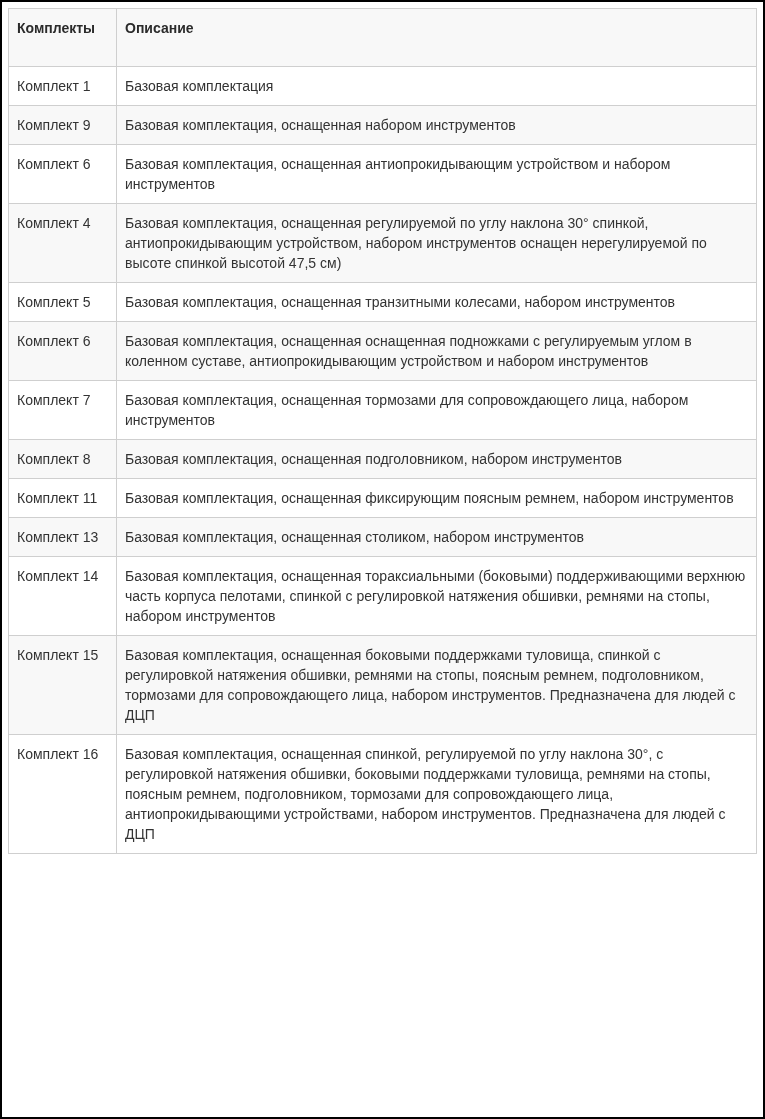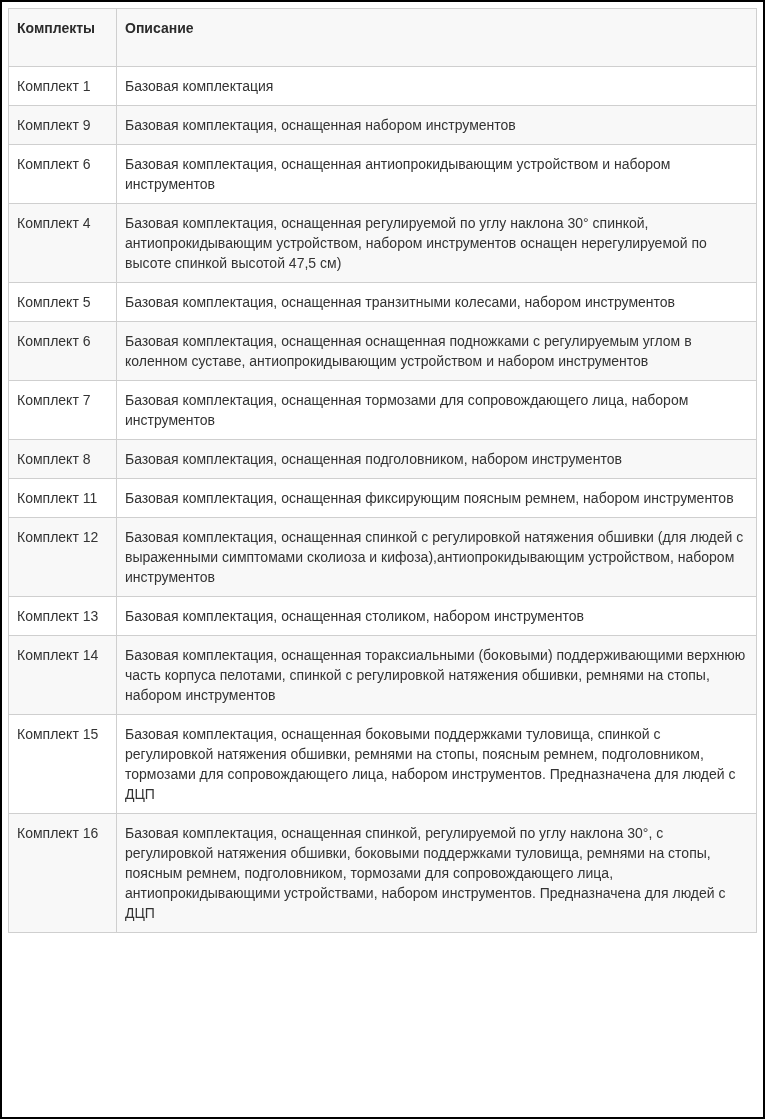--- a/index.html
+++ b/index.html
@@ -87,24 +87,20 @@
         </tr>
         <tr>
           <td>Комплект 8</td>
           <td>Базовая комплектация, оснащенная подголовником, набором инструментов</td>
         </tr>
         <tr>
           <td>Комплект 11</td>
           <td>Базовая комплектация, оснащенная фиксирующим поясным ремнем, набором инструментов</td>
         </tr>
         <tr>
-          <td>Комплект 12</td>
-          <td>Базовая комплектация, оснащенная спинкой с регулировкой натяжения обшивки (для людей с выраженными симптомами сколиоза и кифоза),антиопрокидывающим устройством, набором инструментов</td>
-        </tr>
-        <tr>
           <td>Комплект 13</td>
           <td>Базовая комплектация, оснащенная столиком, набором инструментов</td>
         </tr>
         <tr>
           <td>Комплект 14</td>
           <td>Базовая комплектация, оснащенная тораксиальными (боковыми) поддерживающими верхнюю часть корпуса пелотами, спинкой с регулировкой натяжения обшивки, ремнями на стопы, набором инструментов</td>
         </tr>
         <tr>
           <td>Комплект 15</td>
           <td>Базовая комплектация, оснащенная боковыми поддержками туловища, спинкой с регулировкой натяжения обшивки, ремнями на стопы, поясным ремнем, подголовником, тормозами для сопровождающего лица, набором инструментов. Предназначена для людей с ДЦП</td>

